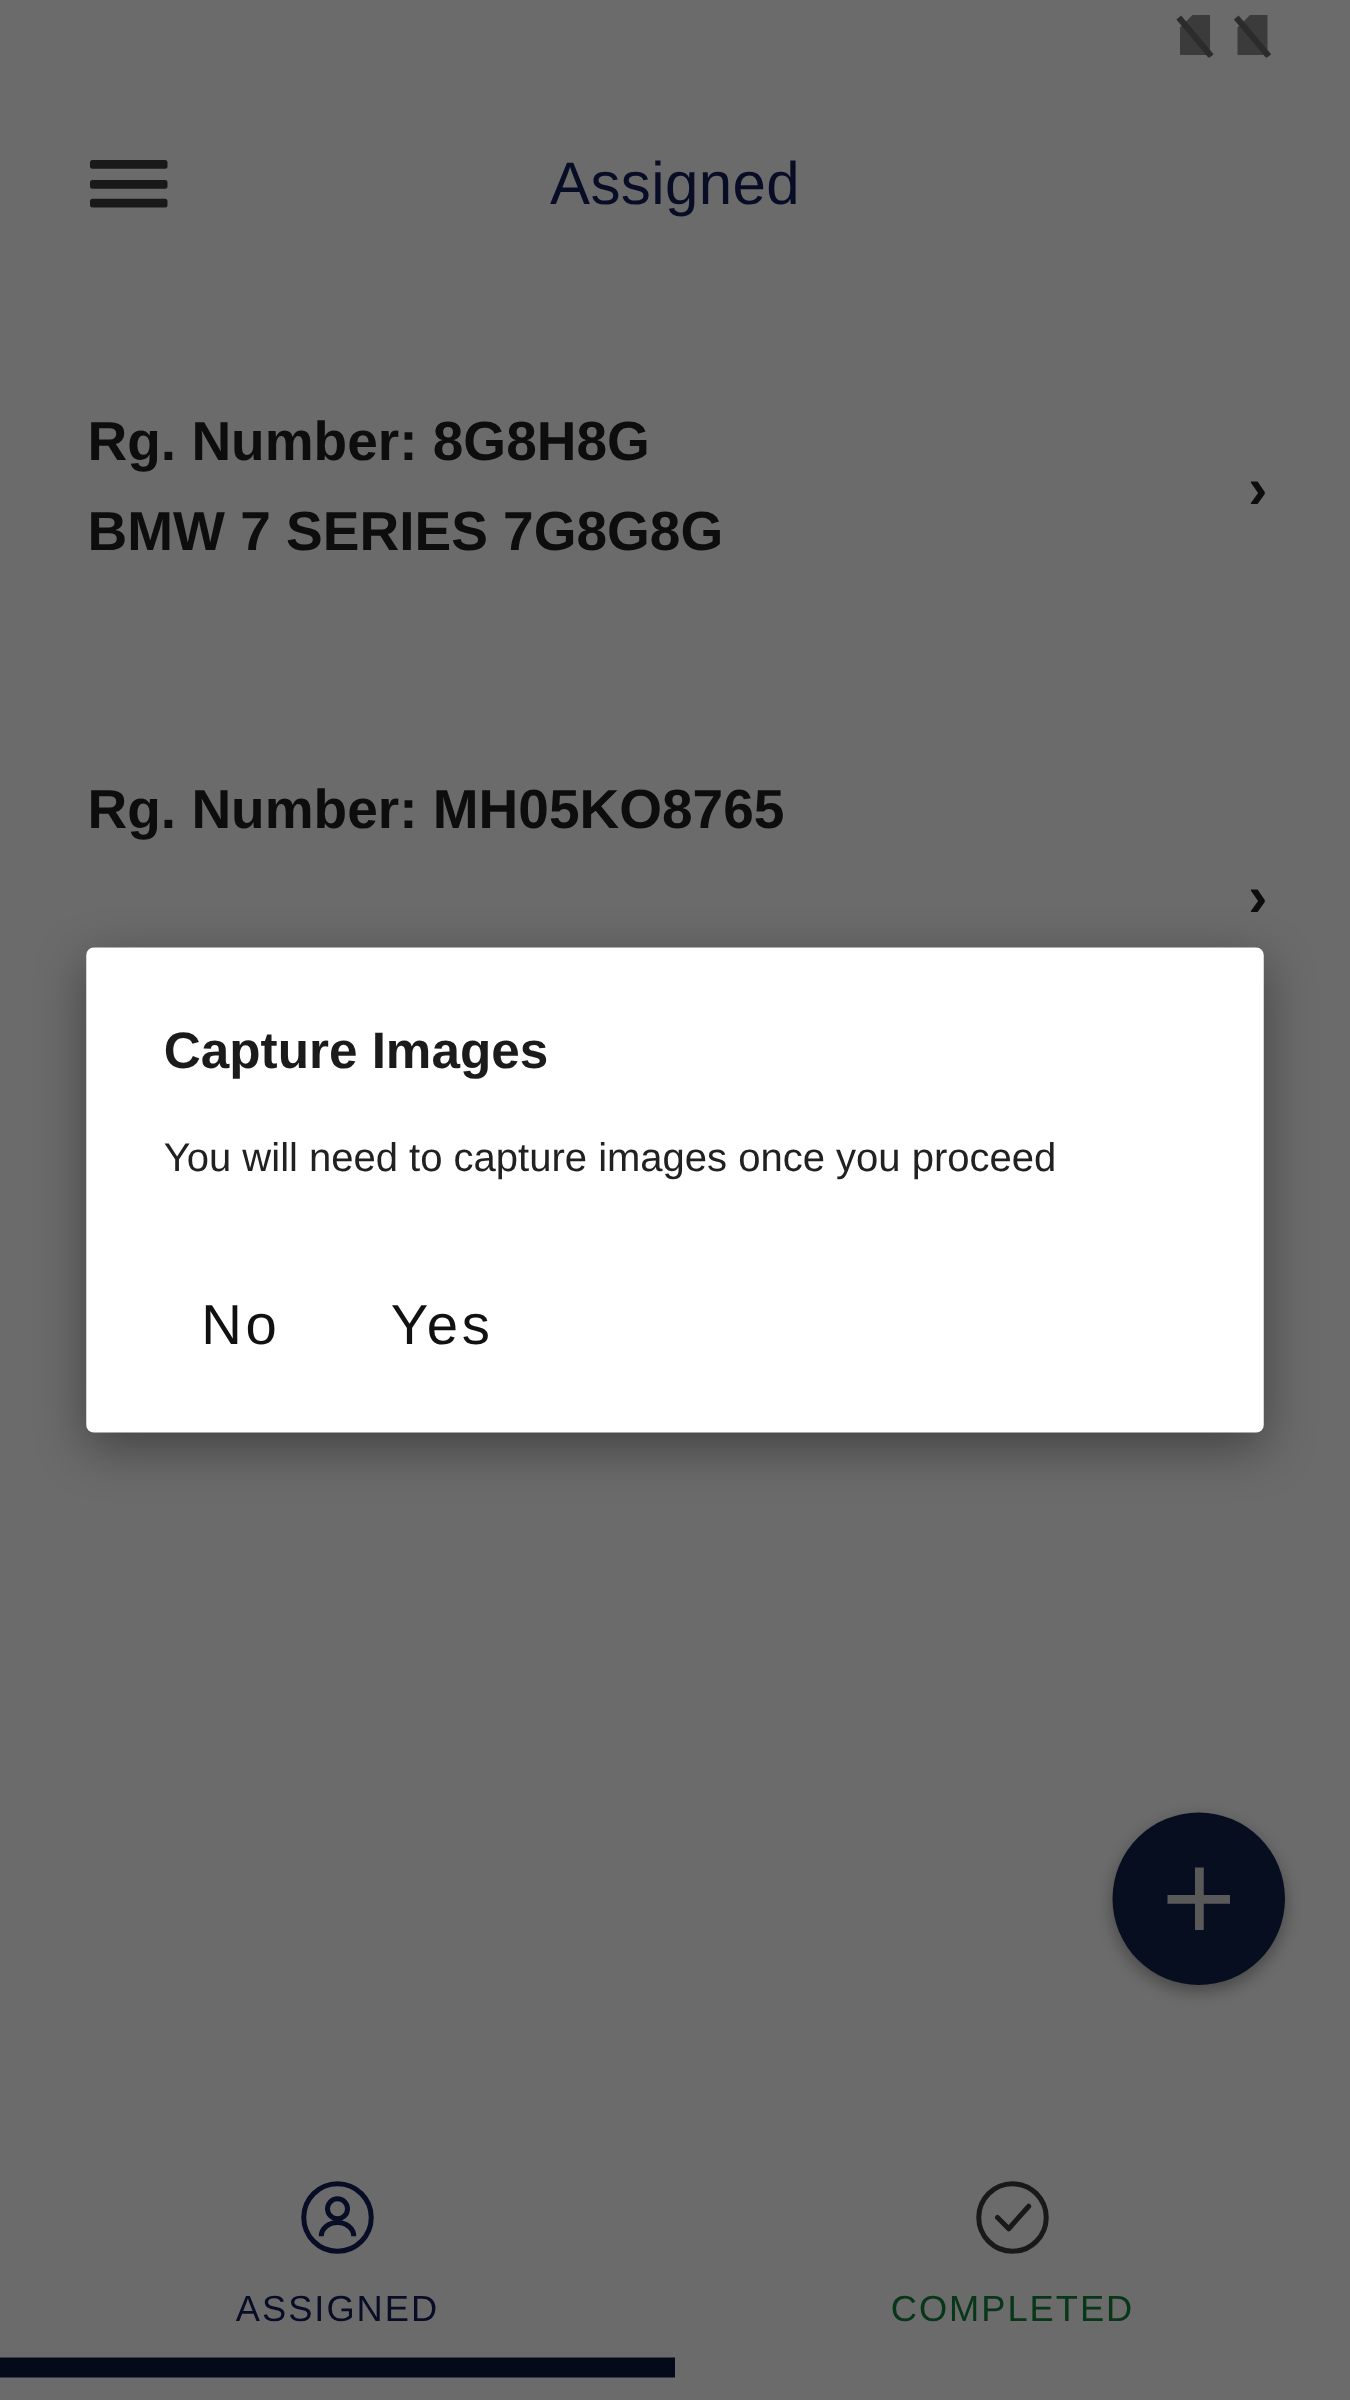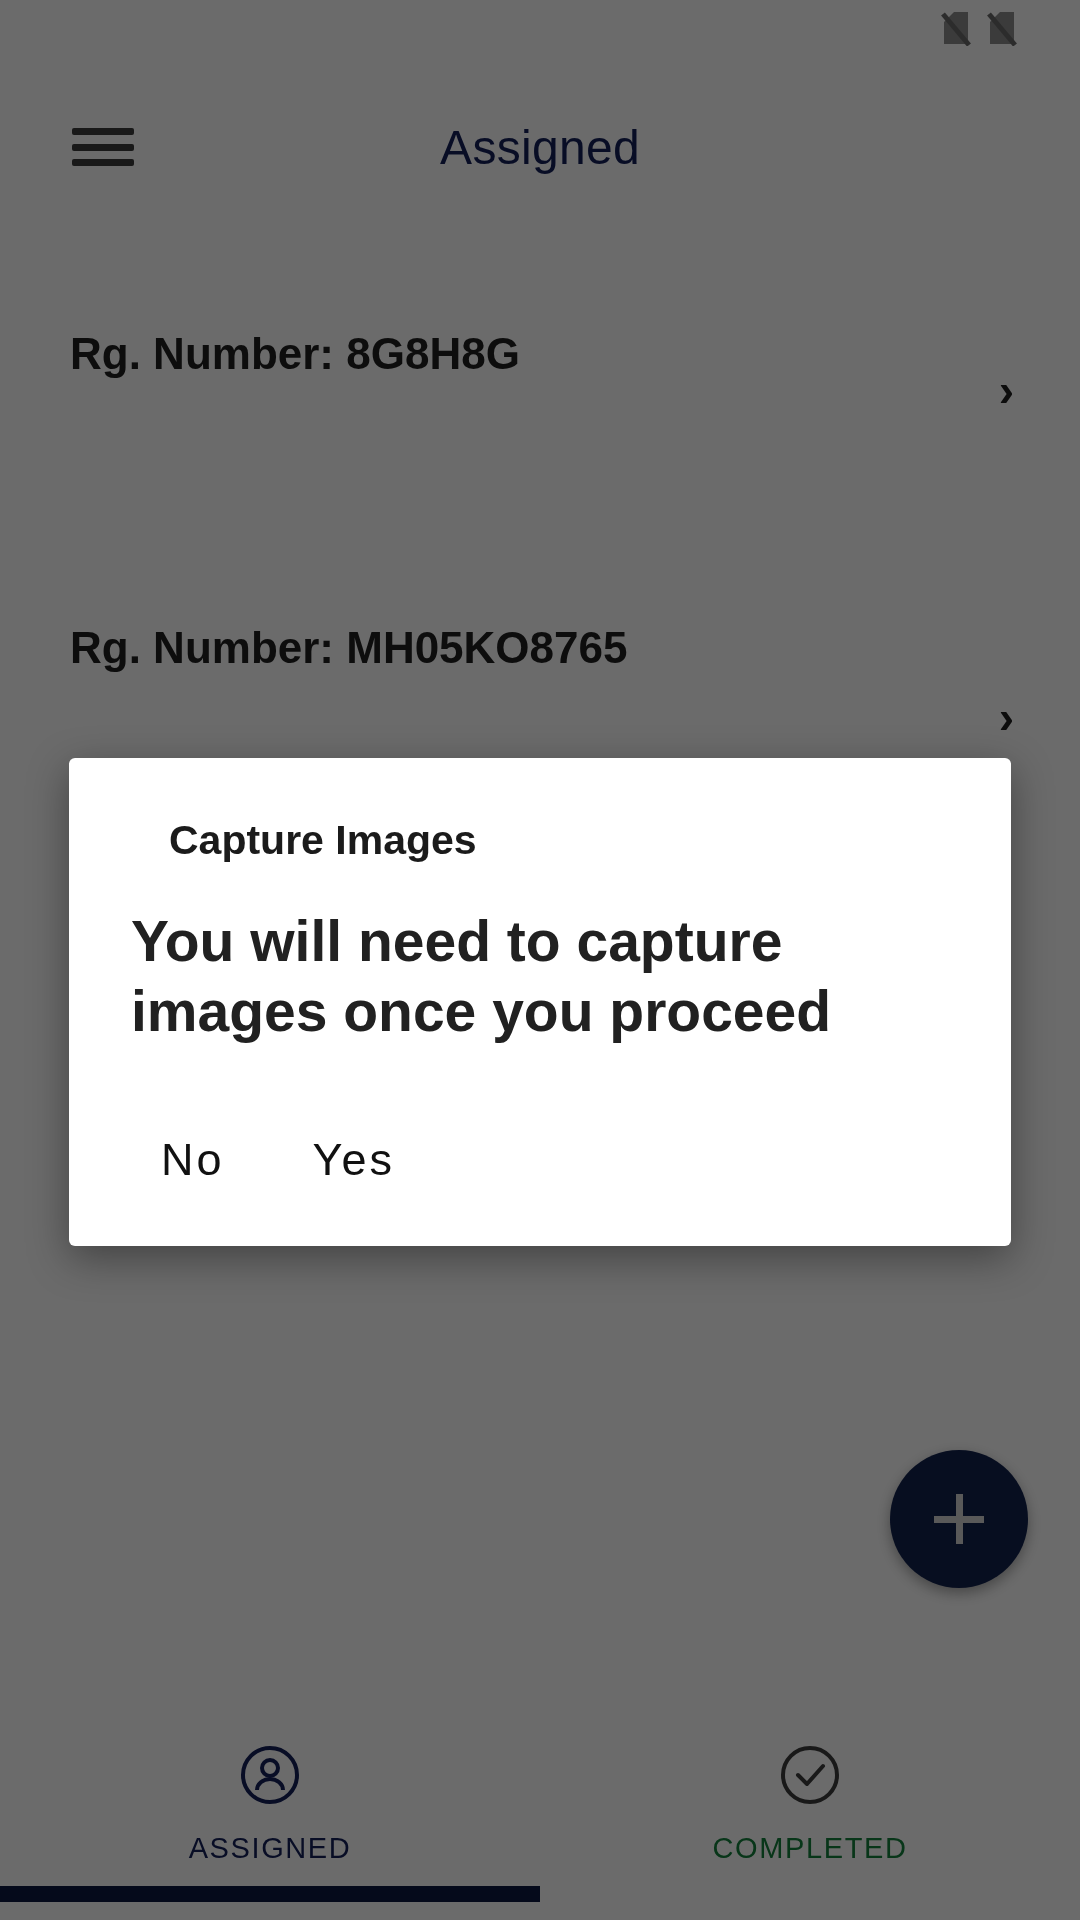--- a/index.html
+++ b/index.html
@@ -162,28 +162,26 @@
     border-radius:6px;
     box-shadow:0 12px 40px rgba(0,0,0,0.38);
     padding:58px 62px 0 62px;
   }
   #dialog-title {
     color:#1b1b1b;
     font-size:41px;
     font-weight:bold;
     line-height:1.2;
     margin-bottom:42px;
-    margin-left:38px;
   }
   #dialog-message {
     color:#212121;
-    font-size:57px;
+    font-size:32px;
     line-height:1.22;
     max-width:790px;
-    font-weight:bold;
   }
   #dialog-actions {
     display:flex;
     justify-content:flex-start;
     align-items:center;
     gap:28px;
     padding:74px 0 46px 0;
   }
   .dialog-btn {
     background:none; border:none;
@@ -240,20 +238,21 @@
         <span></span>
         <span></span>
       </div>
       <div id="app-bar-title">Assigned</div>
     </div>
 
     <div id="list-area">
 
       <div class="card">
         <div class="line">Rg. Number: 8G8H8G</div>
+        <div class="line">BMW  7 SERIES  7G8G8G</div>
         <div class="chevron">›</div>
       </div>
 
       <div class="card">
         <div class="line">Rg. Number: MH05KO8765</div>
         <div class="line">&nbsp;</div>
         <div class="line">&nbsp;</div>
         <div class="chevron">›</div>
       </div>
 

